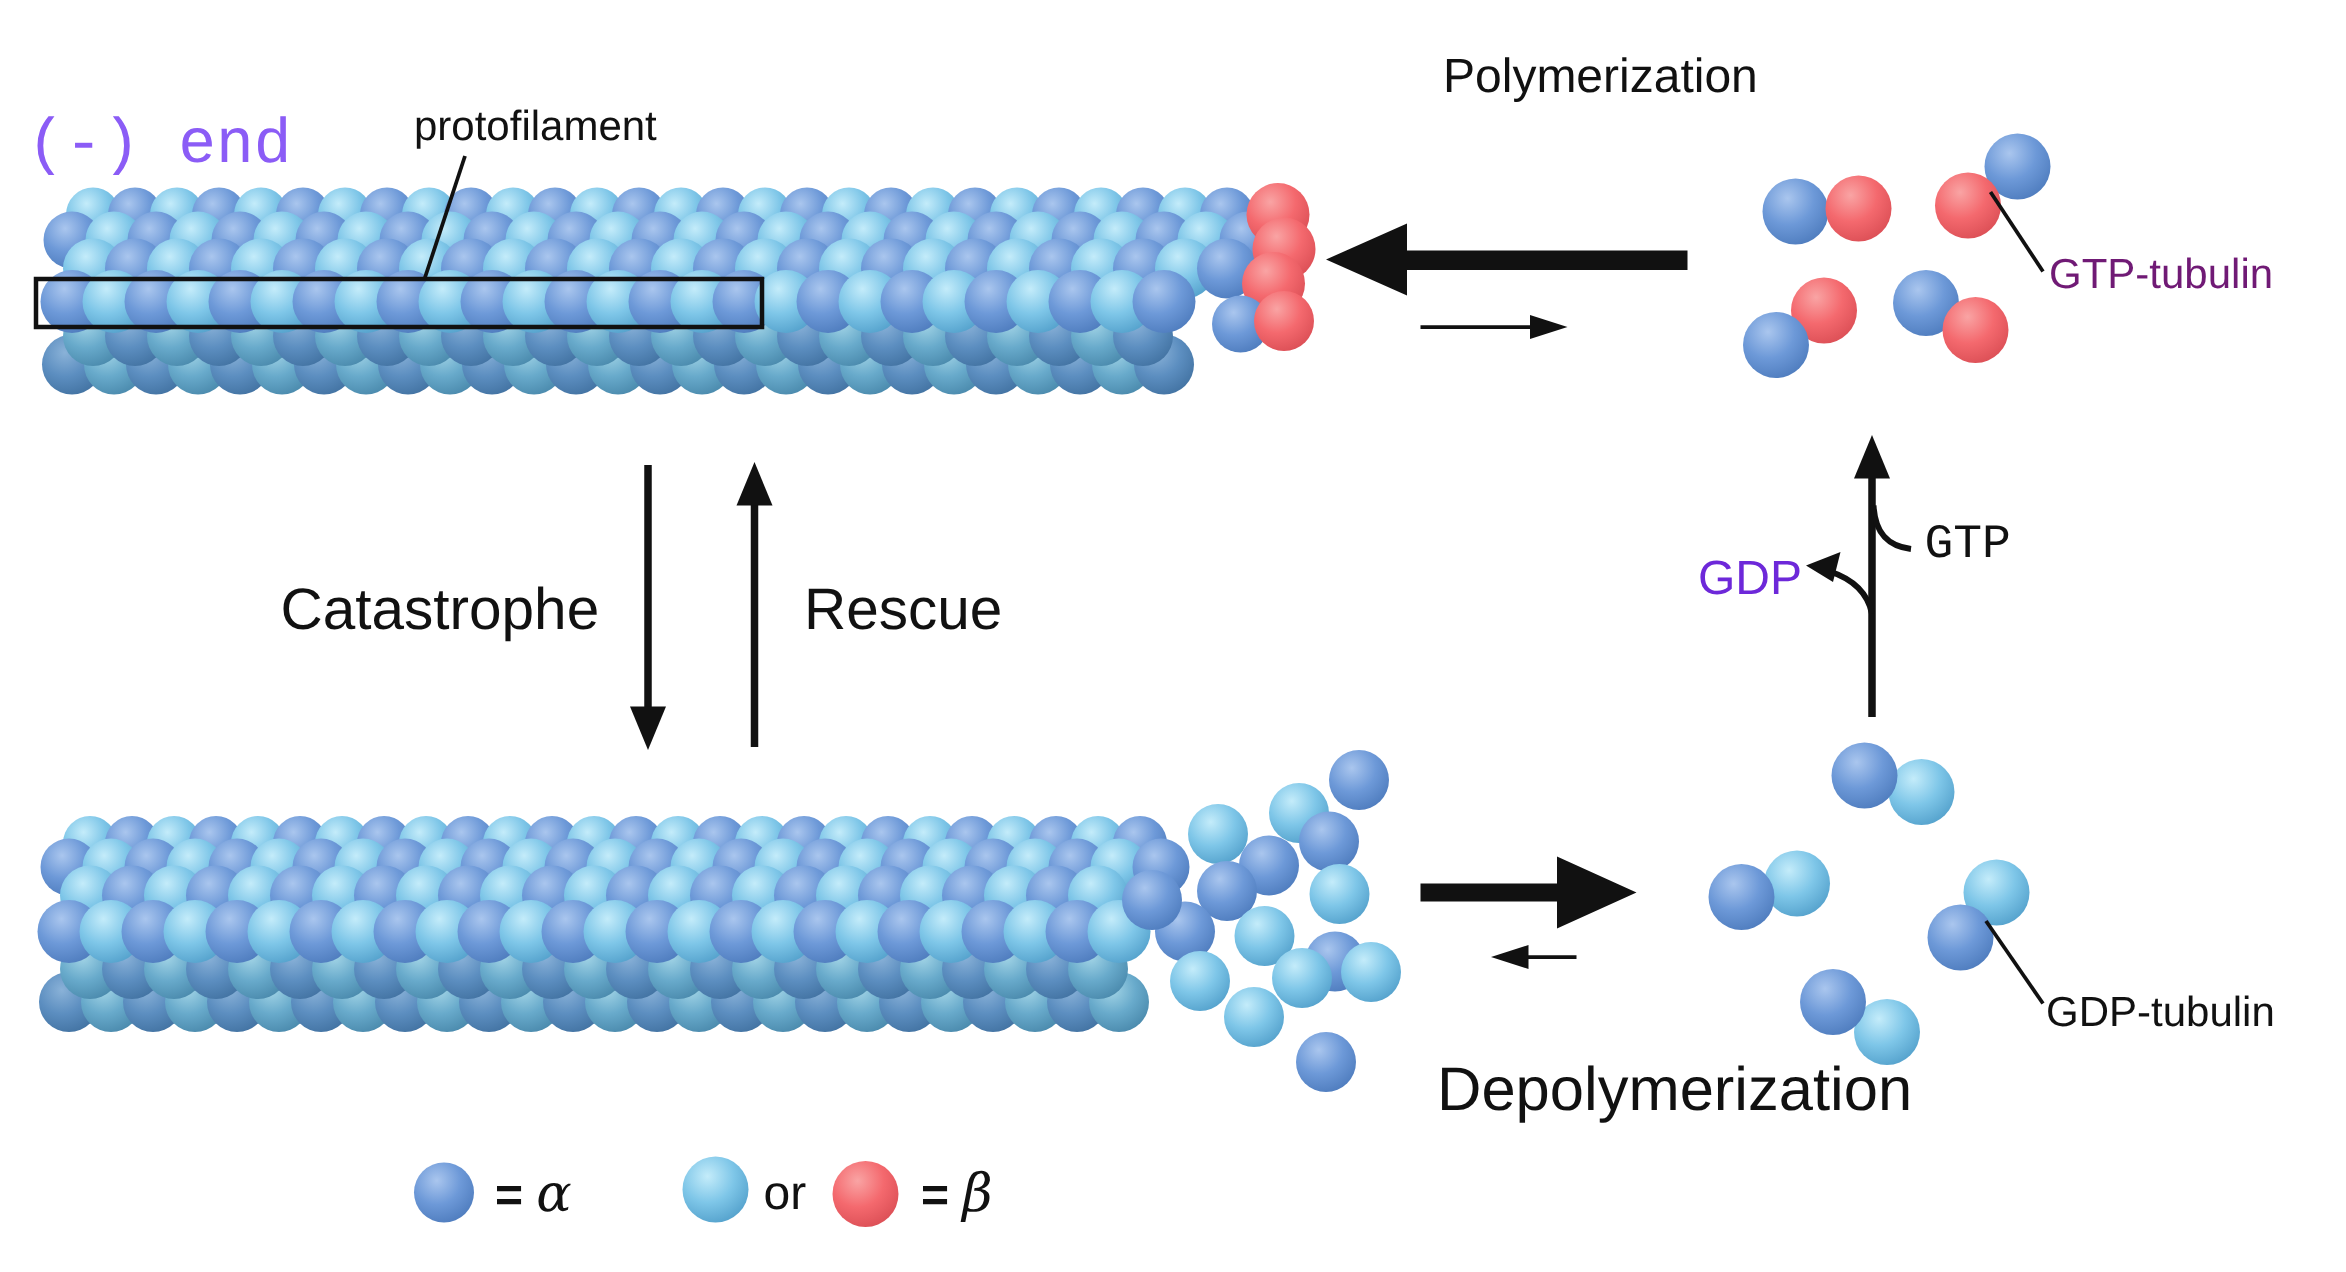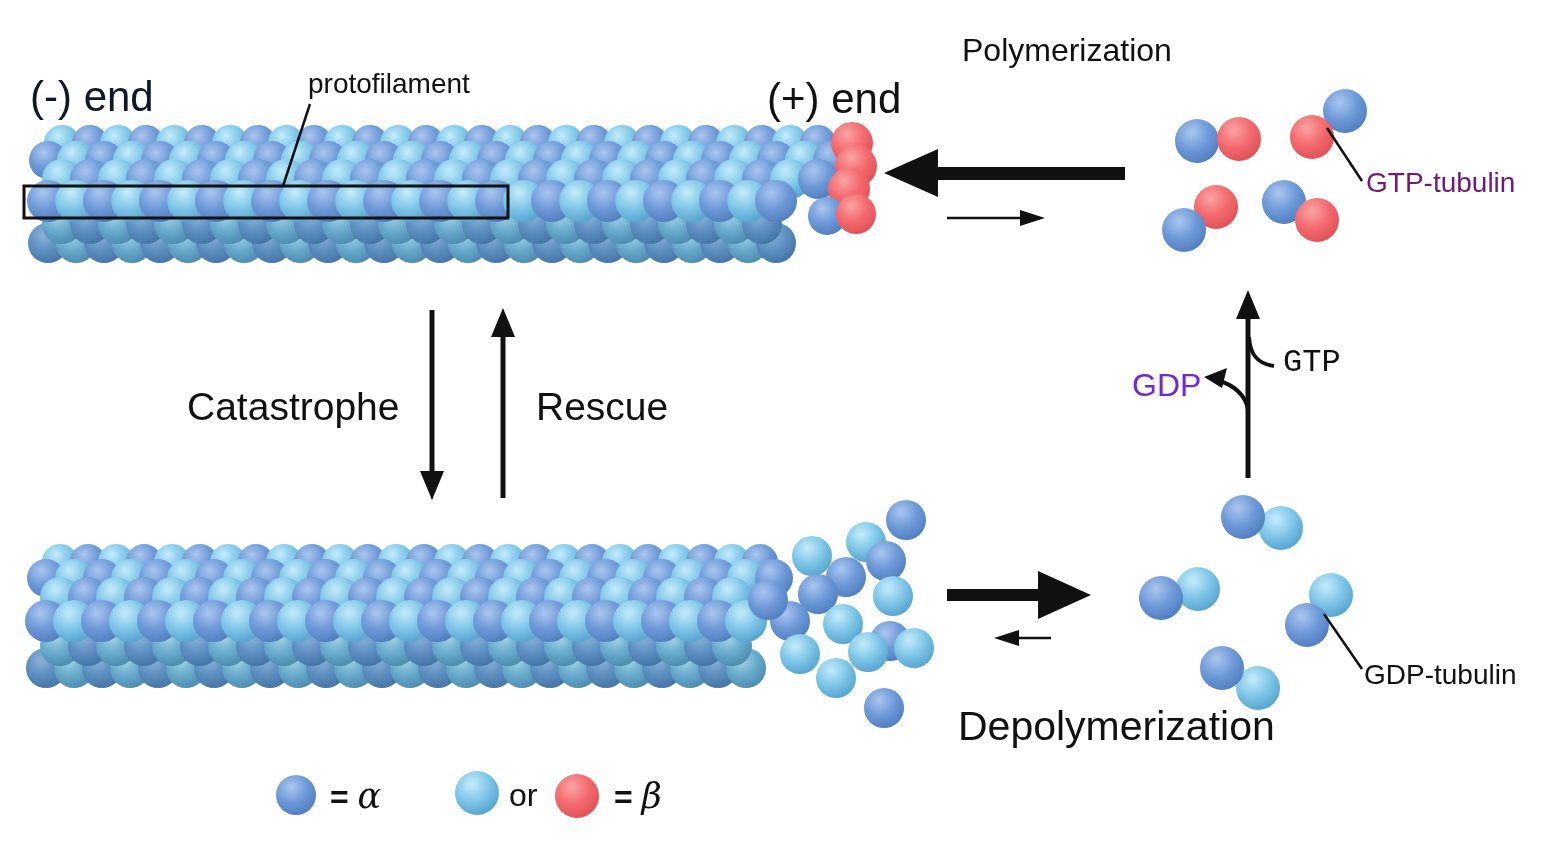--- a/index.html
+++ b/index.html
@@ -451,23 +451,22 @@
 
   <g>
     <line class="ink" x1="1248" y1="478" x2="1248" y2="316" stroke-width="5" stroke="#111111"></line>
     <polygon class="inkf" points="1248,290 1236,319 1260,319" fill="#111111"></polygon>
     <path class="ink" fill="none" stroke-width="4" d="M1274,366 C1258,364 1250,355 1249,337" stroke="#111111"></path>
     <path class="ink" fill="none" stroke-width="4" d="M1248,409 C1245,395 1235,386 1220,381" stroke="#111111"></path>
     <polygon class="inkf" points="1204,377 1227,368 1222,388" fill="#111111"></polygon>
   </g>
 </svg>
 
-<div class="lbl" style="left: 30px; top: 76px; font-size: 42px; color: #0f172a;">(-) end</div>
-<div class="lbl" style="left: 276px; top: 70px; font-size: 28px; color: rgb(17, 17, 17); margin-left: 32px;">protofilament</div>
-<div class="lbl" style="left: 767px; top: 78px; font-size: 42px; color: rgb(17, 17, 17);">(+) end</div>
+<div class="lbl" style="left: 18px; top: 76px; font-size: 42px; color: #8b5cf6; font-family: Liberation Mono, monospace;">(-) end</div>
+<div class="lbl" style="left: 276px; top: 70px; font-size: 28px; color: rgb(17, 17, 17);">protofilament</div>
 <div class="lbl" style="left: 962px; top: 34px; font-size: 32px; color: rgb(17, 17, 17);">Polymerization</div>
 <div class="lbl" style="left: 1366px; top: 169px; font-size: 28px; color: #701a75;">GTP-tubulin</div>
 <div class="lbl" style="left: 1283px; top: 347px; font-size: 32px; color: rgb(17, 17, 17); font-family: Liberation Mono, monospace;">GTP</div>
 <div class="lbl" style="left: 1132px; top: 369px; font-size: 32px; color: #6d28d9;">GDP</div>
 <div class="lbl" style="left: 187px; top: 387px; font-size: 39px; color: rgb(17, 17, 17);">Catastrophe</div>
 <div class="lbl" style="left: 536px; top: 387px; font-size: 39px; color: rgb(17, 17, 17);">Rescue</div>
 <div class="lbl" style="left: 958px; top: 706px; font-size: 41px; color: rgb(17, 17, 17);">Depolymerization</div>
 <div class="lbl" style="left: 1364px; top: 661px; font-size: 28px; color: rgb(17, 17, 17);">GDP-tubulin</div>
 
 <div class="lbl" style="left: 330px; top: 779px; font-size: 32px; color: rgb(17, 17, 17);"><span class="beq">=</span>&nbsp;<span class="greek" style="font-size:35px">α</span></div>

